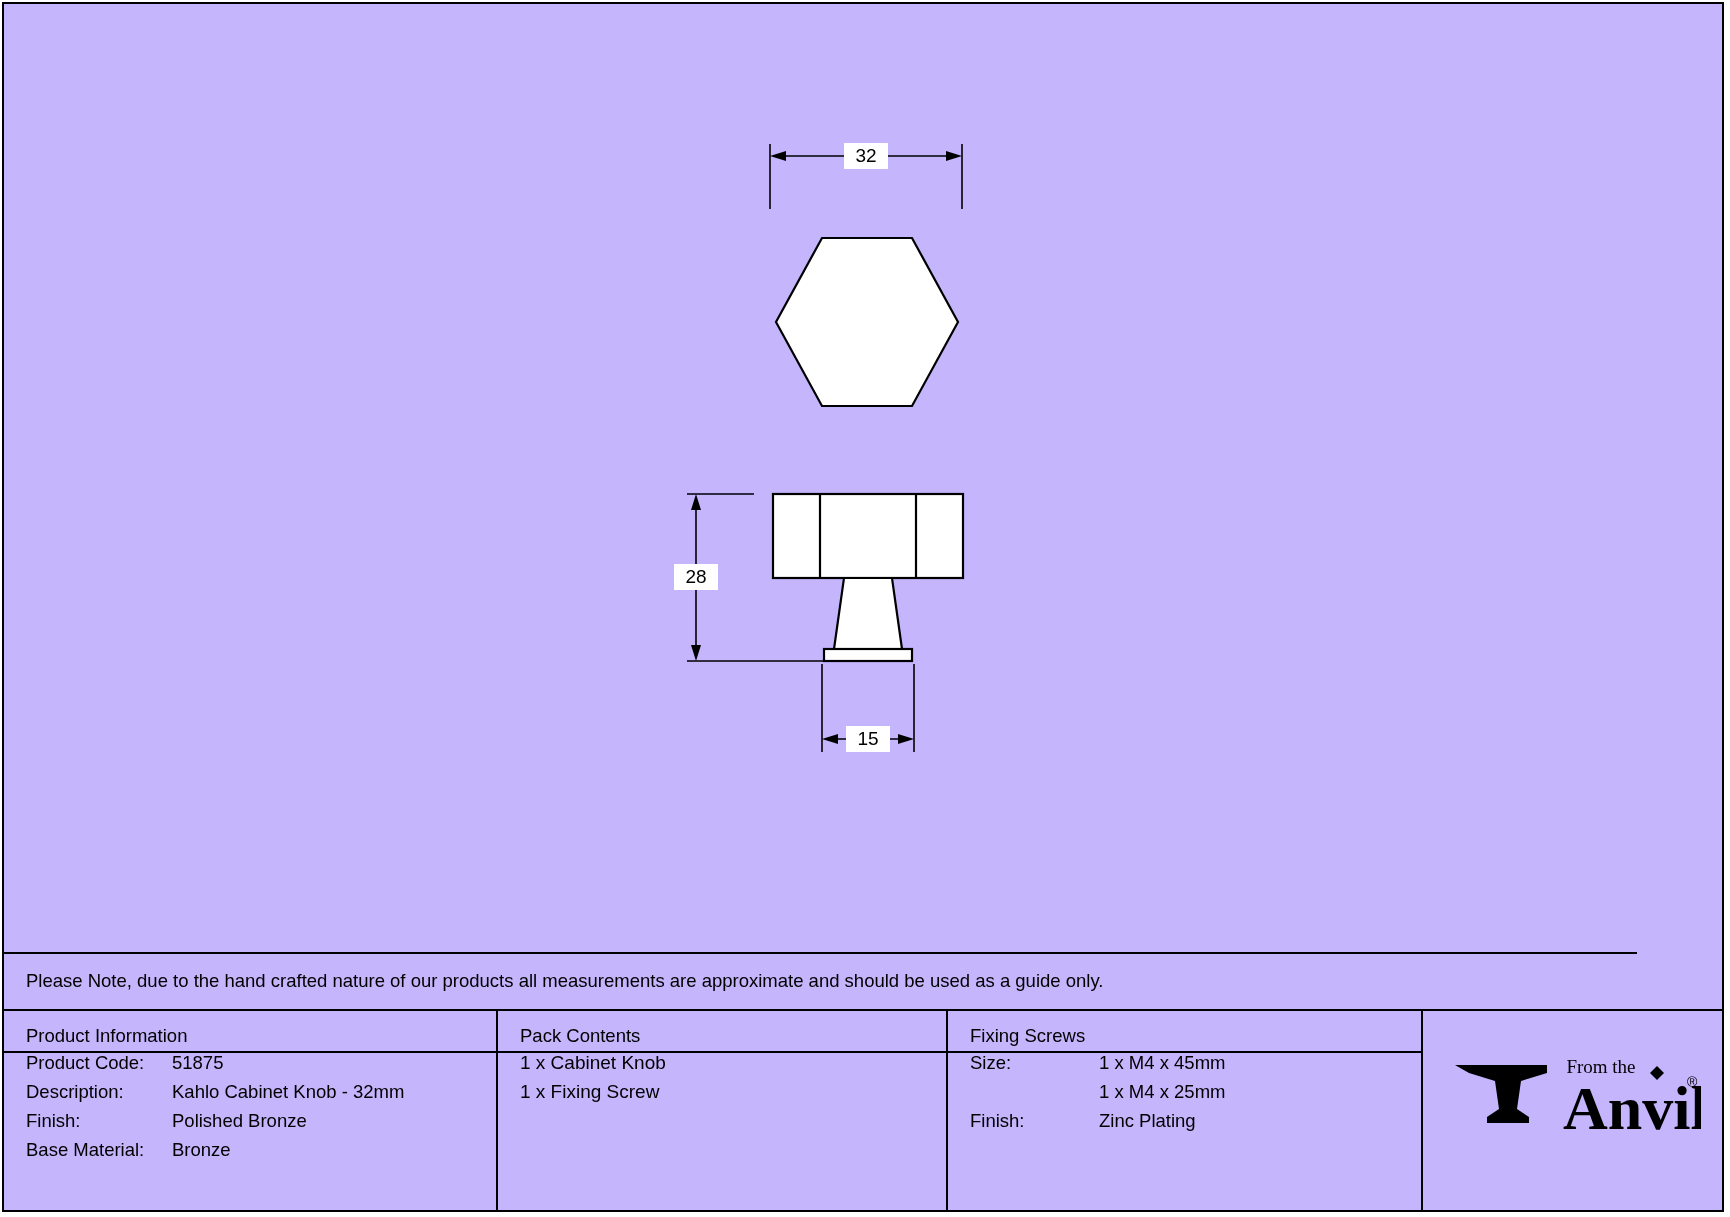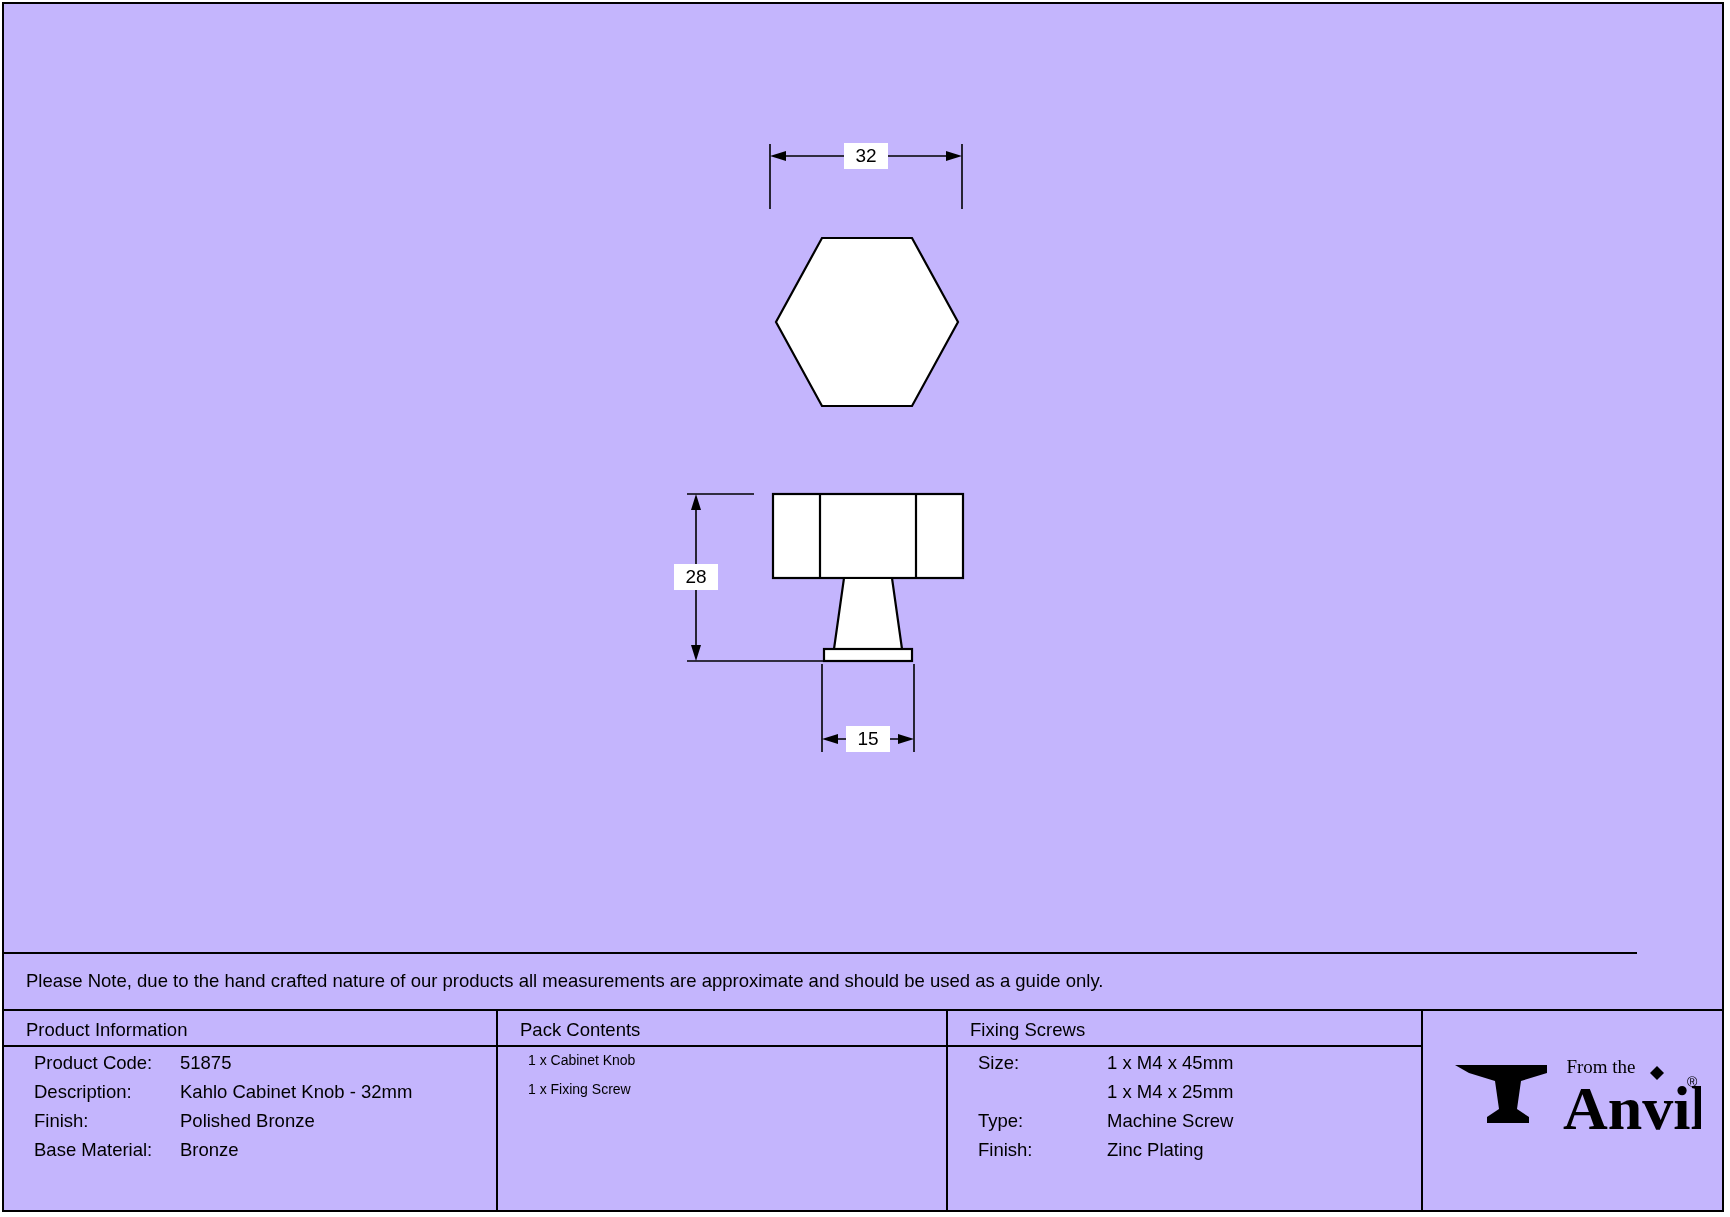--- a/index.html
+++ b/index.html
@@ -71,41 +71,40 @@
     height: 201px;
     box-sizing: border-box;
   }
   .col-sep {
     border-left: 2px solid #000000;
   }
 
   .col-head {
     position: absolute;
     left: 0;
-    top: 0;
+    top: 6px;
     width: 100%;
     height: 36px;
     box-sizing: border-box;
     border-bottom: 2px solid #000000;
     text-decoration: underline;
   }
   .col-head span {
     position: absolute;
     left: 22px;
     top: 8px;
     font-size: 18.5px;
     white-space: nowrap;
   }
 
   .col-body {
     position: absolute;
     left: 0;
     top: 36px;
     width: 100%;
-    padding-left: 8px;
   }
 
   .kv {
     position: relative;
     height: 29px;
     font-size: 18.5px;
   }
   .kv .k {
     position: absolute;
     left: 22px;
@@ -117,21 +116,21 @@
     top: 5px;
     white-space: nowrap;
     text-align: right;
   }
   #product-col .kv .v { left: 168px; }
   #screws-col .kv .v  { left: 151px; }
 
   .plain {
     position: relative;
     height: 29px;
-    font-size: 14px;
+    font-size: 19px;
   }
   .plain span {
     position: absolute;
     left: 22px;
     top: 5px;
     white-space: nowrap;
   }
 
   
   #logo-col {
@@ -278,24 +277,20 @@
       <div class="col-body">
         <div class="kv">
           <span class="k">Size:</span>
           <span class="v">1 x M4 x 45mm</span>
         </div>
         <div class="kv">
           <span class="k"></span>
           <span class="v">1 x M4 x 25mm</span>
         </div>
         <div class="kv">
-          <span class="k">Type:</span>
-          <span class="v">Machine Screw</span>
-        </div>
-        <div class="kv">
           <span class="k">Finish:</span>
           <span class="v">Zinc Plating</span>
         </div>
       </div>
     </div>
 
     <div id="logo-col" class="col-sep" style="left:1417px; width:301px;padding-left:43px;">
       <div id="logo-wrap">
         <svg id="logo-svg" width="250" height="110" viewBox="0 0 250 110">
 

